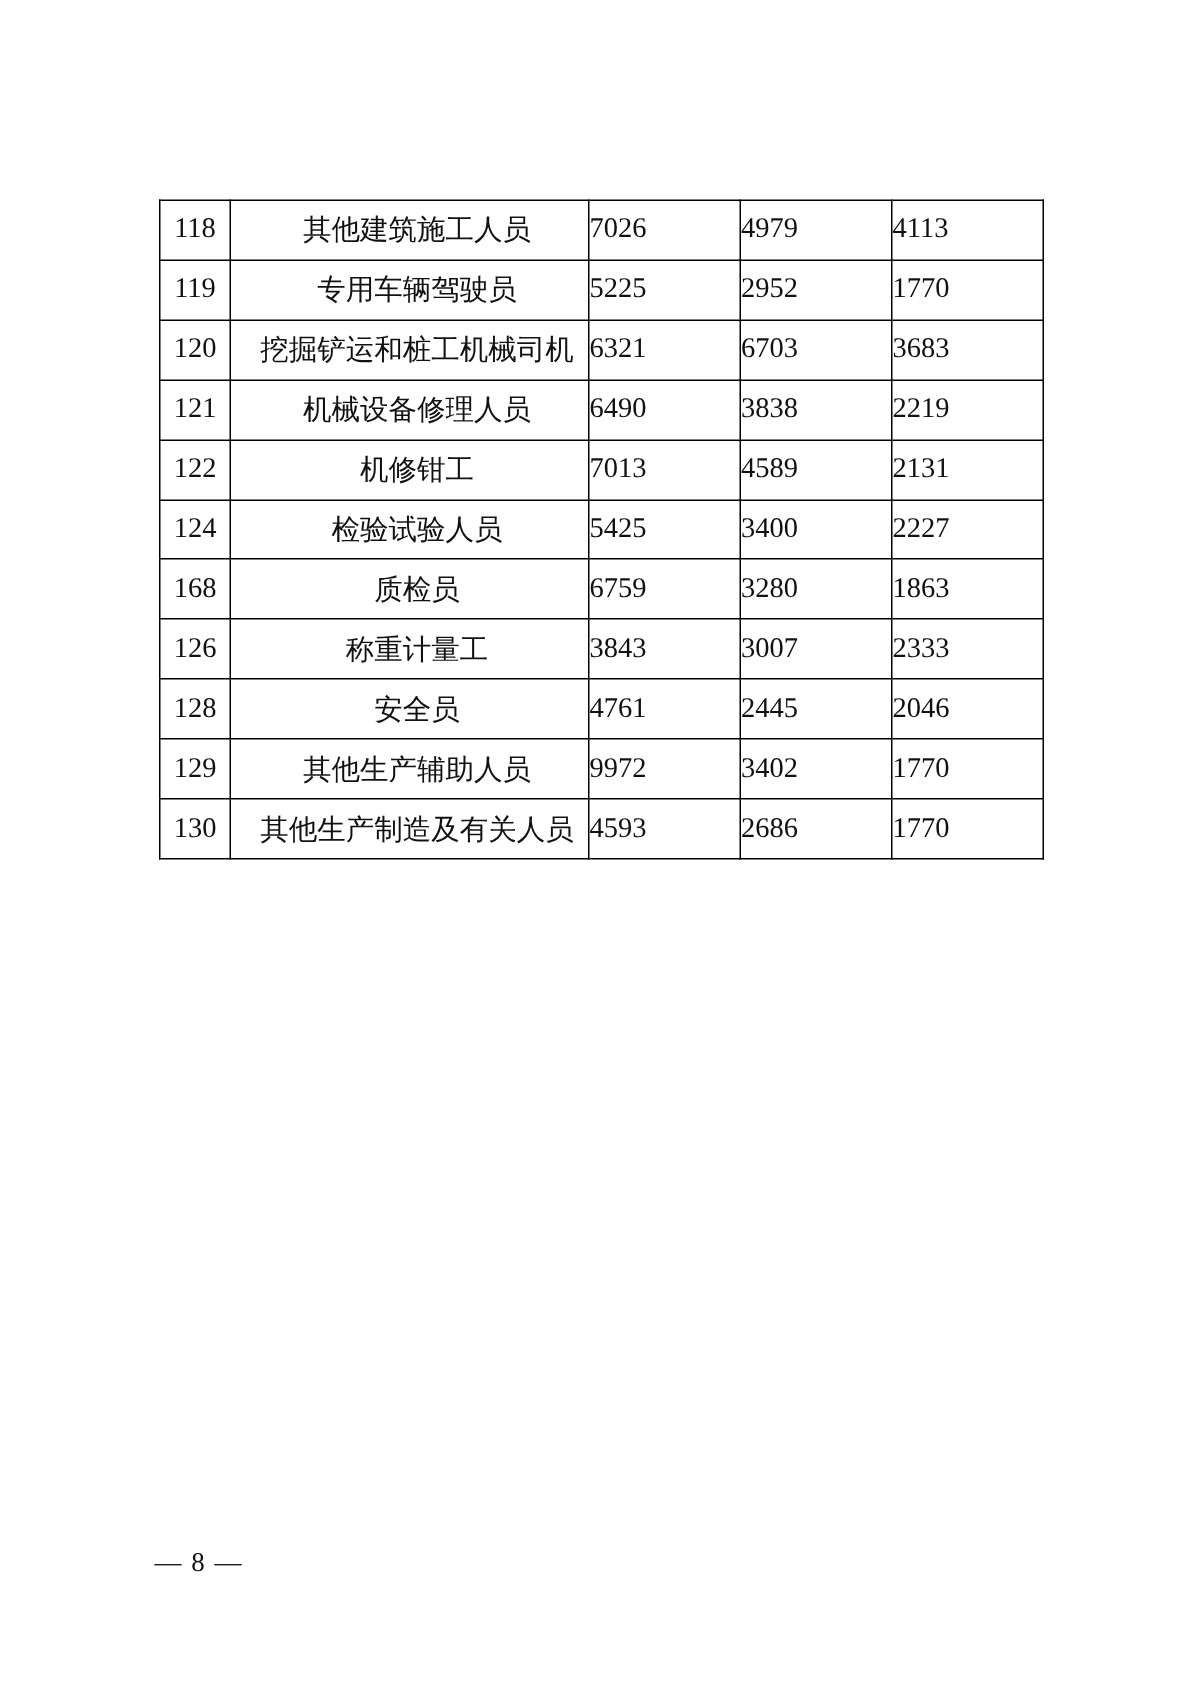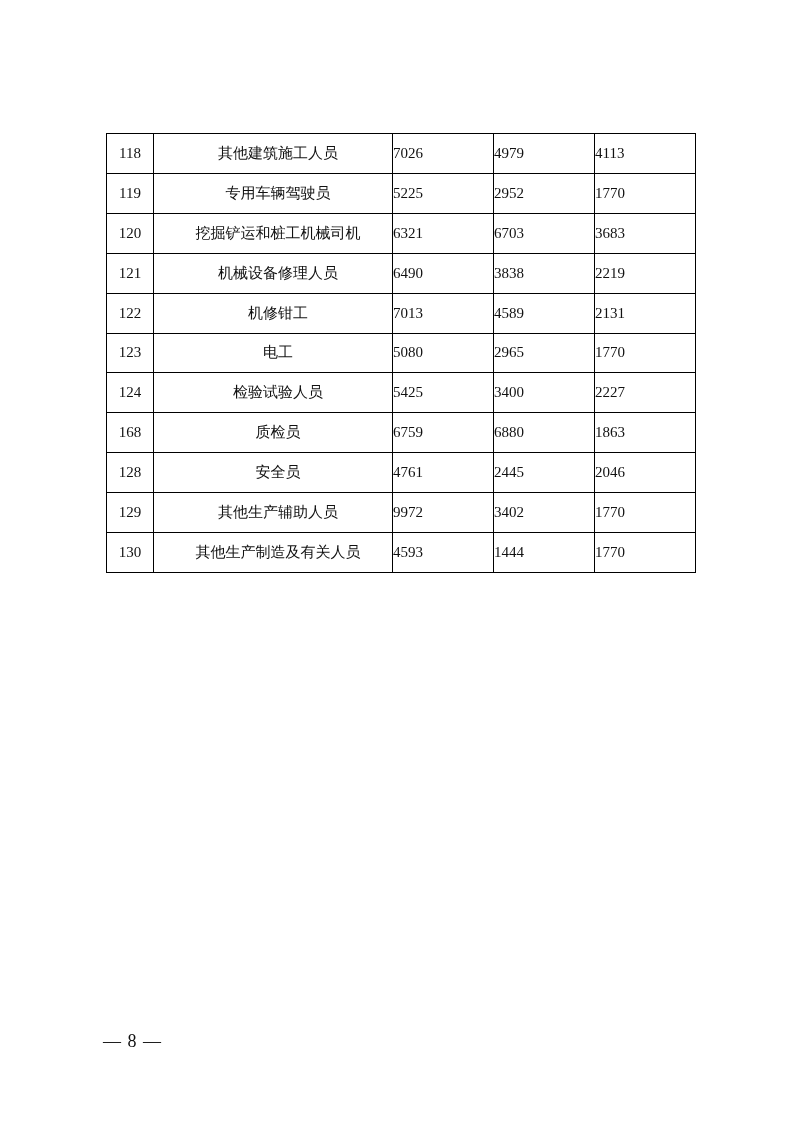--- a/index.html
+++ b/index.html
@@ -17,21 +17,21 @@
     overflow: hidden;
   }
   .data-table {
     position: absolute;
     left: 106px;
     top: 133px;
     width: 589px;
     height: 440px;
     border-collapse: collapse;
     table-layout: fixed;
-    font-size: 15px;
+    font-size: 19px;
     padding-left: 48px;
   }
   .data-table td {
     border: 1px solid #000000;
     padding: 0;
     height: 33.8px;
     vertical-align: middle;
     white-space: nowrap;
     overflow: hidden;
   }
@@ -95,44 +95,44 @@
   </tr>
 
   <tr>
     <td class="c-no">122</td>
     <td class="c-name">机修钳工</td>
     <td class="c-val">7013</td>
     <td class="c-val">4589</td>
     <td class="c-val">2131</td>
   </tr>
 
-  <tr>
-    <td class="c-no">123</td>
-    <td class="c-name">电工</td>
-    <td class="c-val">5080</td>
-    <td class="c-val">2965</td>
-    <td class="c-val">1770</td>
-  </tr>
 
   <tr>
     <td class="c-no">124</td>
     <td class="c-name">检验试验人员</td>
     <td class="c-val">5425</td>
     <td class="c-val">3400</td>
     <td class="c-val">2227</td>
   </tr>
 
   <tr>
     <td class="c-no">168</td>
     <td class="c-name">质检员</td>
     <td class="c-val">6759</td>
-    <td class="c-val">6880</td>
+    <td class="c-val">3280</td>
     <td class="c-val">1863</td>
   </tr>
 
+  <tr>
+    <td class="c-no">126</td>
+    <td class="c-name">称重计量工</td>
+    <td class="c-val">3843</td>
+    <td class="c-val">3007</td>
+    <td class="c-val">2333</td>
+  </tr>
 
 
   <tr>
     <td class="c-no">128</td>
     <td class="c-name">安全员</td>
     <td class="c-val">4761</td>
     <td class="c-val">2445</td>
     <td class="c-val">2046</td>
   </tr>
 
@@ -141,21 +141,21 @@
     <td class="c-name">其他生产辅助人员</td>
     <td class="c-val">9972</td>
     <td class="c-val">3402</td>
     <td class="c-val">1770</td>
   </tr>
 
   <tr>
     <td class="c-no">130</td>
     <td class="c-name">其他生产制造及有关人员</td>
     <td class="c-val">4593</td>
-    <td class="c-val">1444</td>
+    <td class="c-val">2686</td>
     <td class="c-val">1770</td>
   </tr>
 </tbody>
   </table>
 
   <div class="page-number">
     <span>— 8 —</span>
   </div>
 
 </div>

